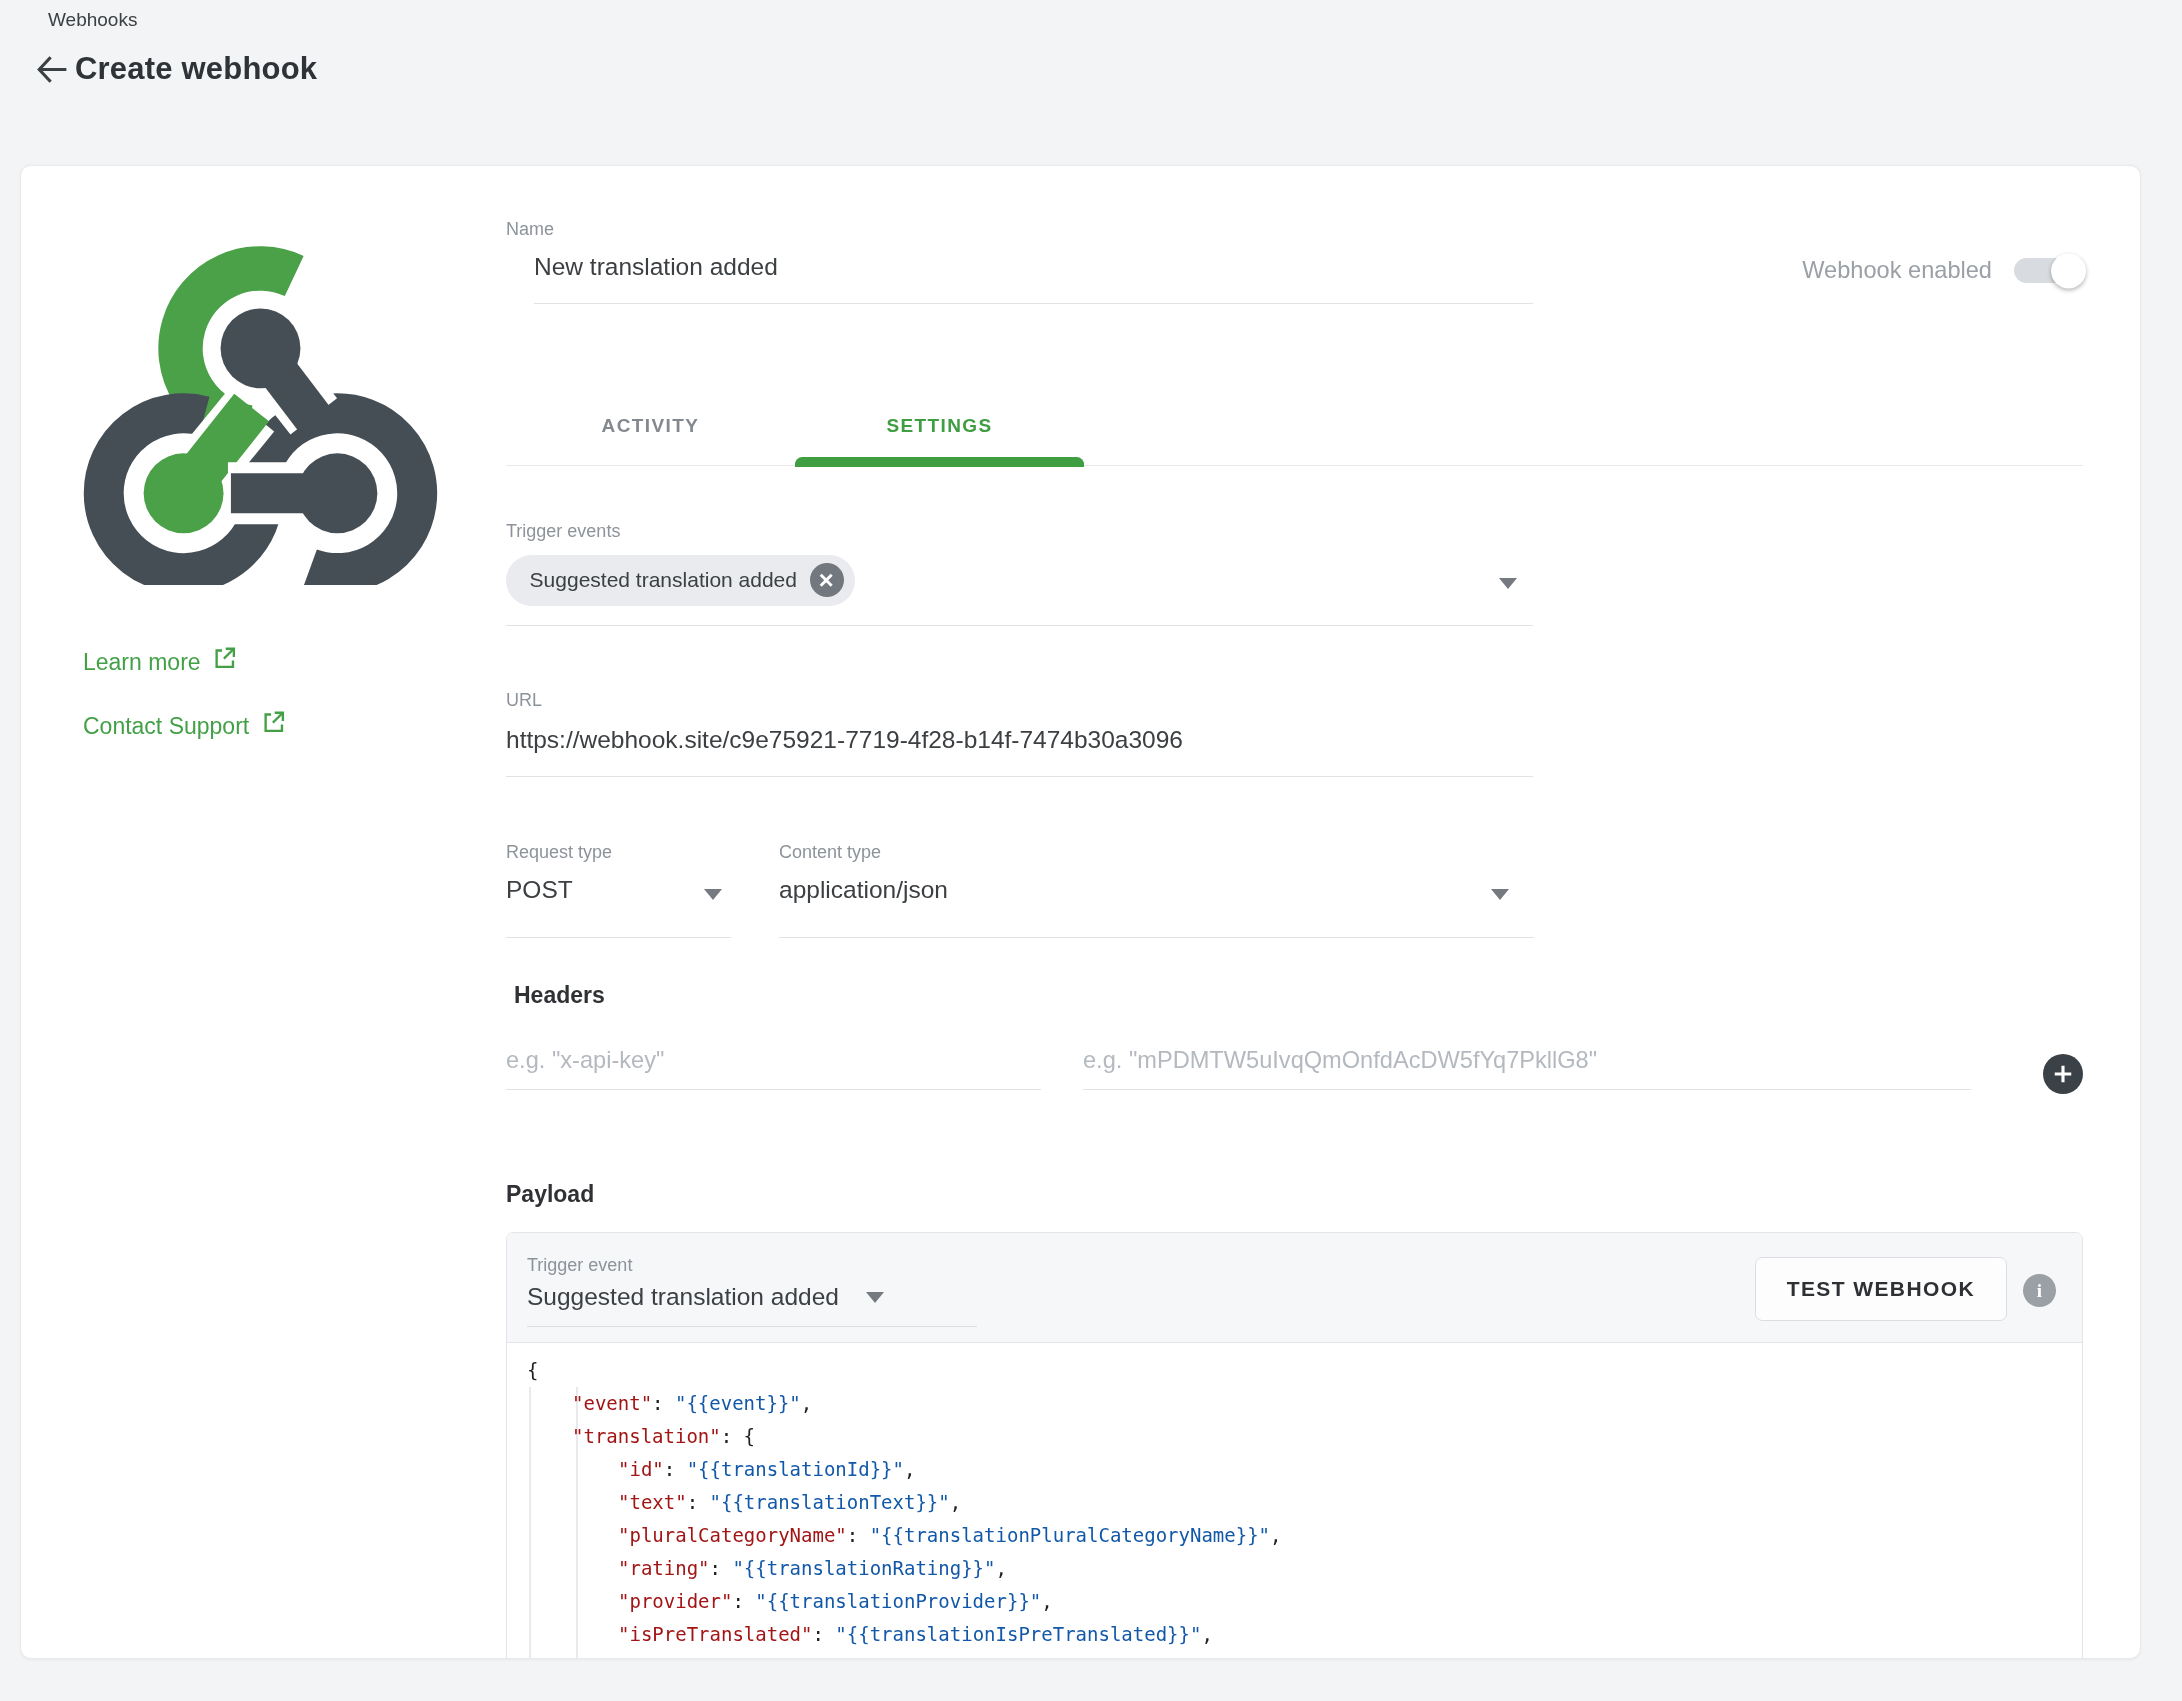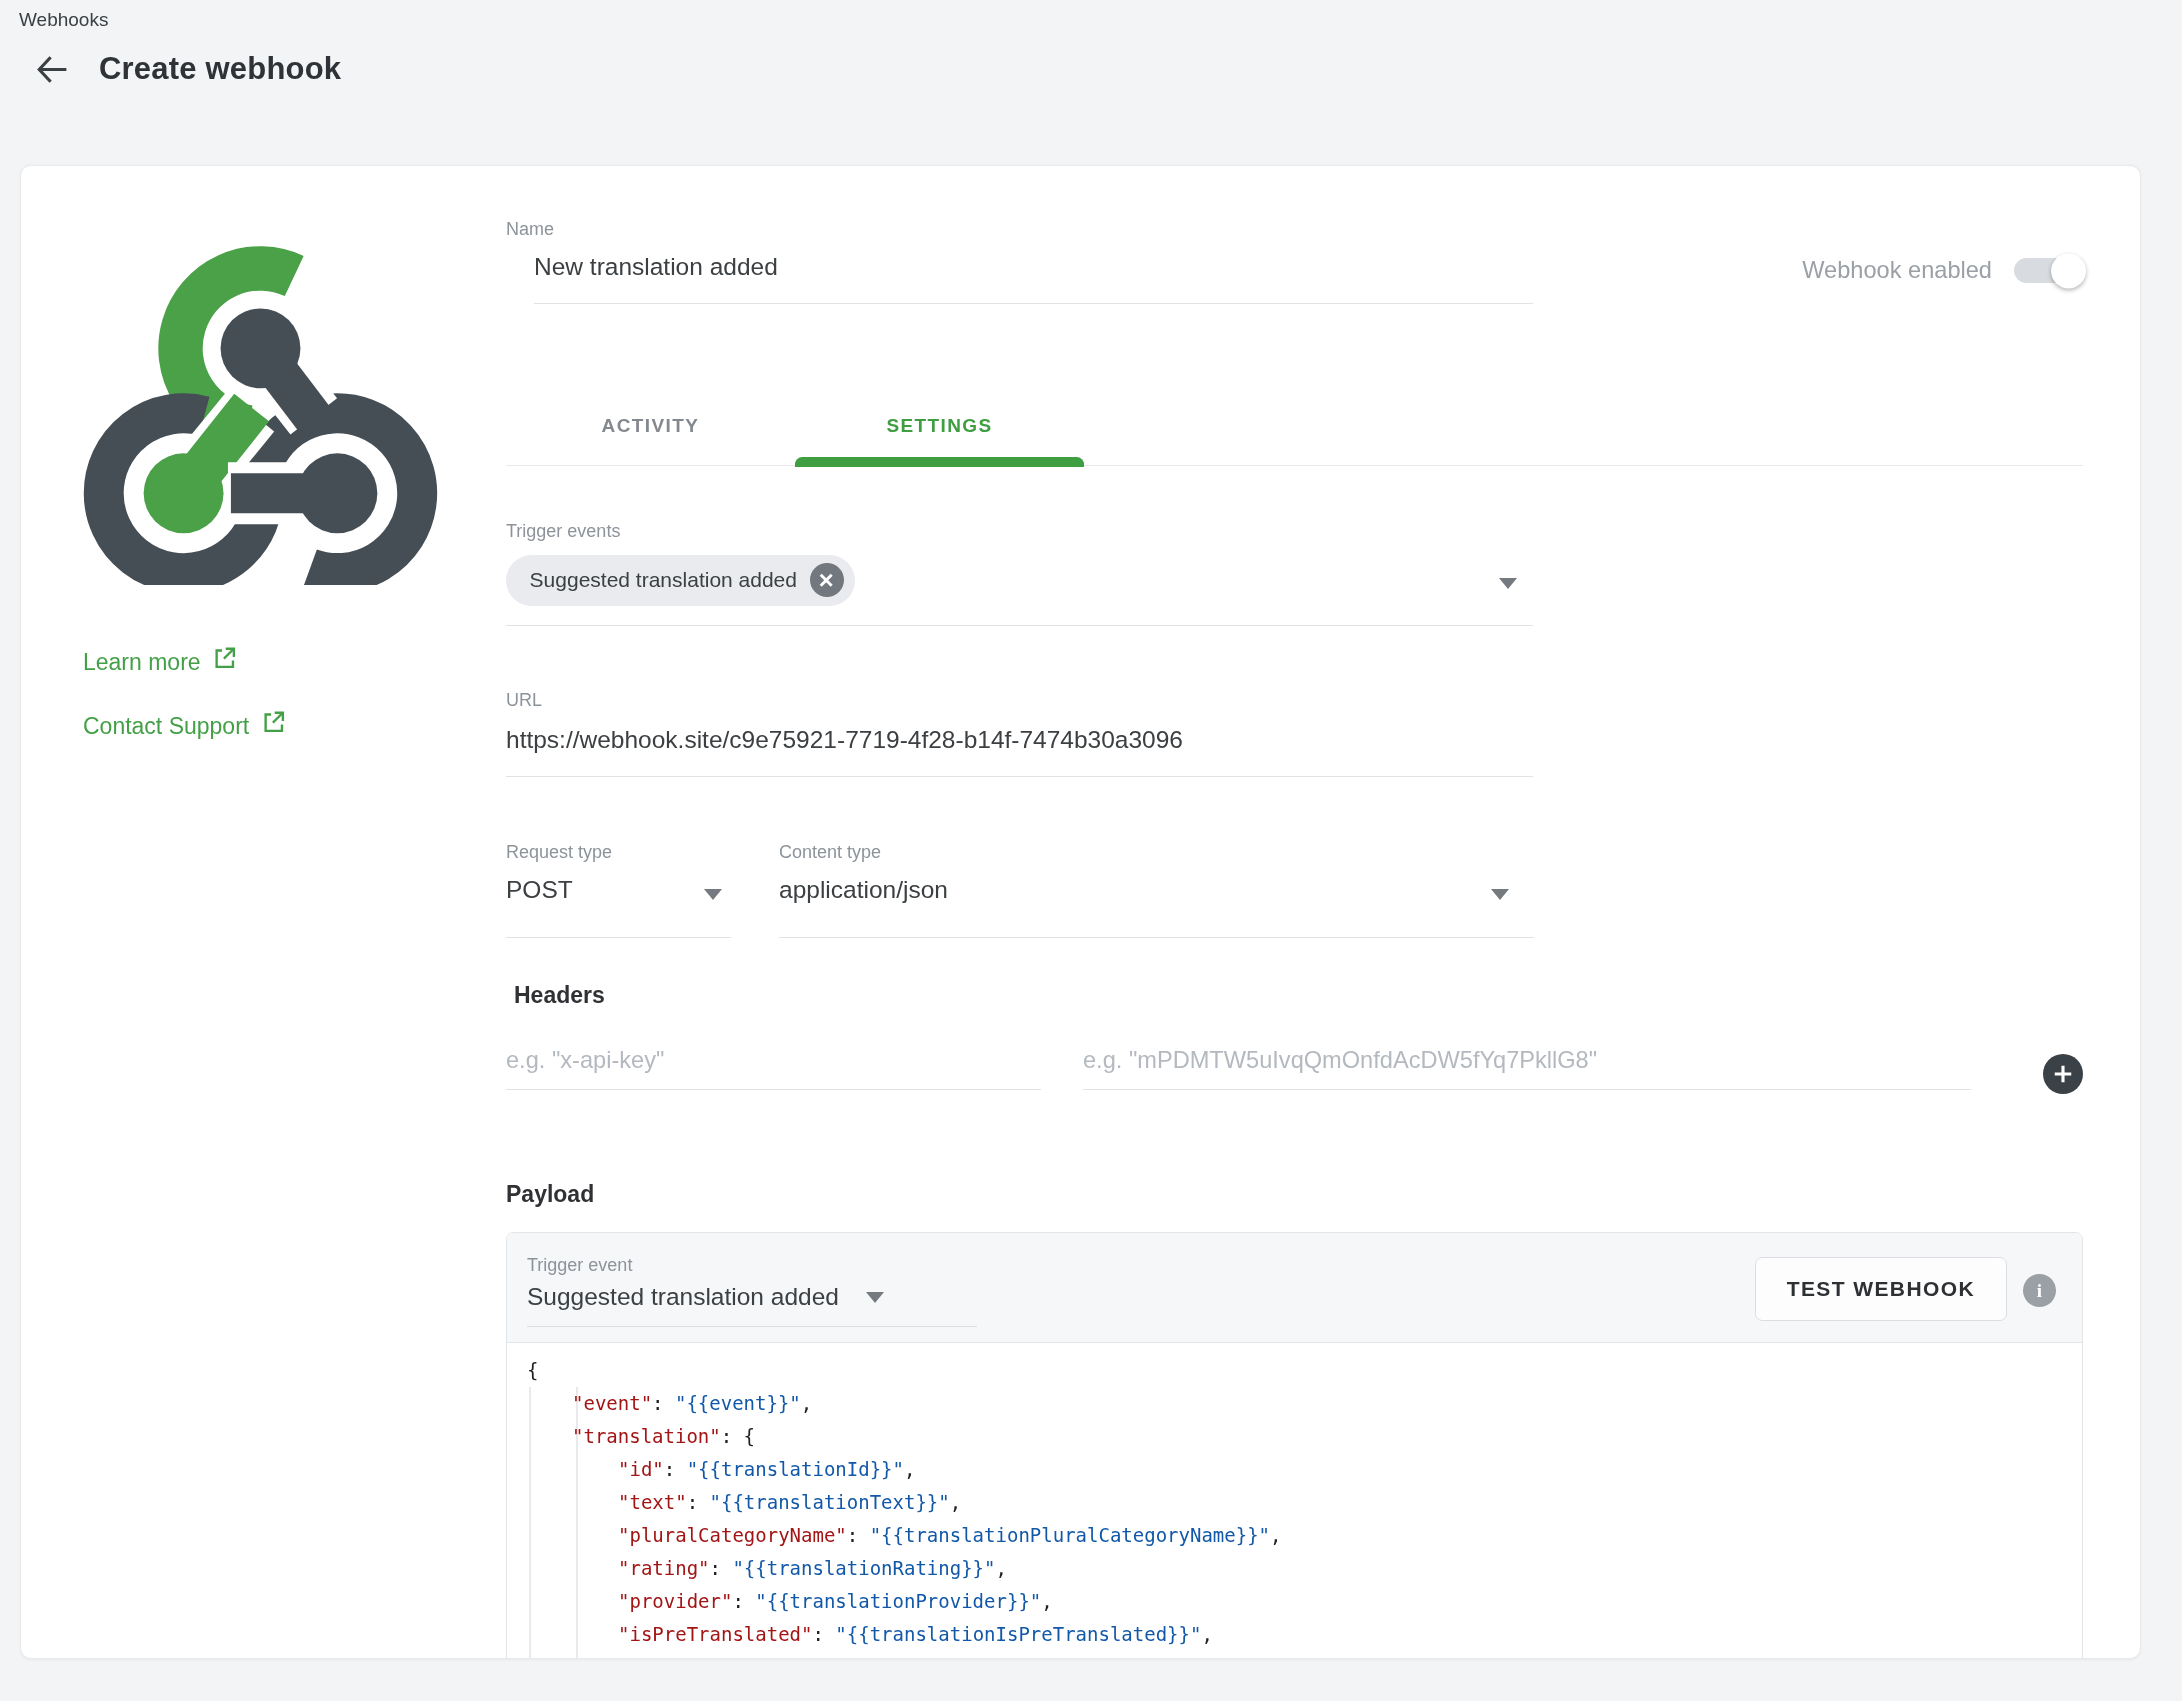--- a/index.html
+++ b/index.html
@@ -1,20 +1,20 @@
 <!DOCTYPE html>
 <html style="font-size:14.5px"><head>
 <meta charset="utf-8">
 <style>
   * { margin:0; padding:0; box-sizing:border-box; }
   html,body { width:2183px; height:1701px; }
   body { background:#f3f4f6; font-family:"Liberation Sans", sans-serif; color:#3c4043; overflow:hidden; position:relative; }
 
-  .breadcrumb { position:absolute; left:19px; top:9px; font-size:19px; color:#3c4043; cursor:pointer; }
-  .title-row { position:absolute; left:33px; top:51px; display:flex; align-items:center; gap:30px; }
+  .breadcrumb { position:absolute; left:48px; top:9px; font-size:19px; color:#3c4043; cursor:pointer; }
+  .title-row { position:absolute; left:33px; top:51px; display:flex; align-items:center; gap:6px; }
   .back-btn { width:36px; height:36px; display:flex; align-items:center; justify-content:center; cursor:pointer; }
   .page-title { font-size:31px; font-weight:600; color:#2f3338; letter-spacing:0.2px; }
 
   .card { position:absolute; left:20px; top:165px; width:2121px; height:1494px; background:#fff;
           border:0.9px solid #e8eaec; border-radius:11px; box-shadow:0 0.9px 2.7px rgba(0,0,0,.05); overflow:hidden; }
 
   
   .logo-wrap { position:absolute; left:62px; top:64px; width:355px; height:355px; }
   .side-link { position:absolute; left:62px; display:flex; align-items:flex-end; gap:12.7px;
                color:#43a047; font-size:23px; cursor:pointer; }

